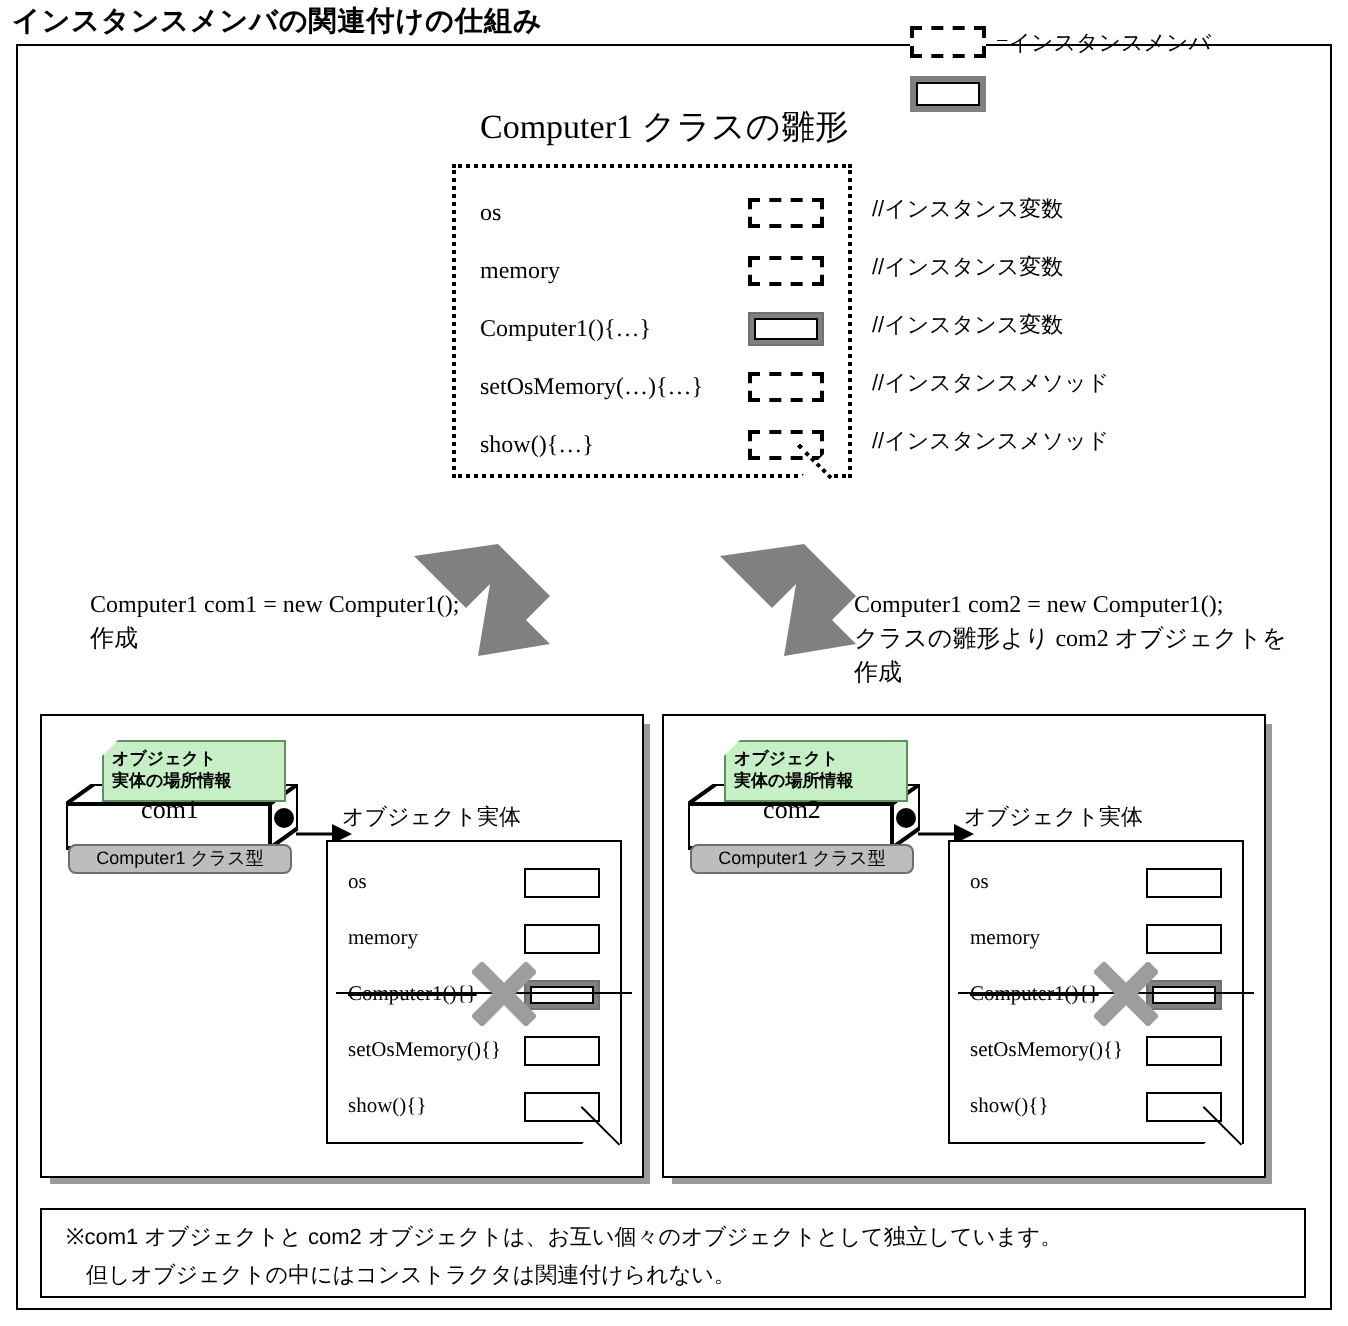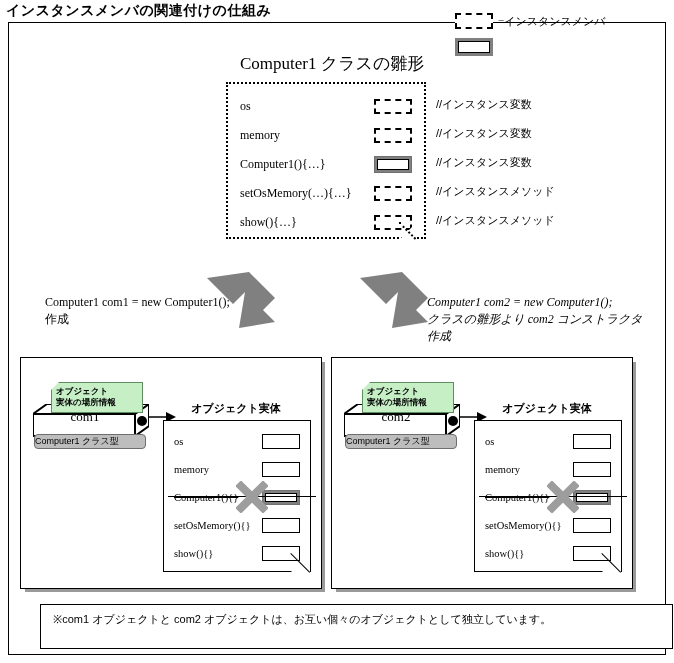--- a/index.html
+++ b/index.html
@@ -199,21 +199,21 @@
     background: #fff;
     box-shadow: 4px 4px 0 -1px #9a9a9a;
   }
   .panel-left  { left: 20px; }
   .panel-right { left: 331px; }
 
   
   .ref-wrap {
     position: absolute;
     left: 12px;
-    top: 24px;
+    top: 12px;
     width: 130px;
     height: 72px;
   }
   .ref-note {
     position: absolute;
     left: 18px;
     top: 0px;
     width: 92px;
     height: 31px;
     background: #c6efc6;
@@ -259,42 +259,41 @@
     left: 1px;
     top: 52px;
     width: 112px;
     height: 15px;
     background: #bdbdbd;
     border: 1px solid #6e6e6e;
     border-radius: 4px;
     box-sizing: border-box;
     font-family: "Liberation Sans", sans-serif;
     font-size: 9px;
-    text-align: left;
+    text-align: center;
     line-height: 13px;
     z-index: 4;
   }
   .ref-arrow {
     position: absolute;
     left: 127px;
     top: 54px;
     width: 30px;
     height: 10px;
   }
   .ref-arrow svg { display:block; }
 
   .obj-heading {
     position: absolute;
     left: 150px;
     top: 43px;
     width: 130px;
-    text-align: center;
     font-family: "Liberation Sans", sans-serif;
     font-size: 11px;
-    font-weight: bold;
+    font-weight: normal;
   }
 
   
   .obj-body {
     position: absolute;
     left: 142px;
     top: 62px;
     width: 148px;
     height: 152px;
     border: 1px solid #000;
@@ -372,21 +371,20 @@
   
   .footnote-box {
     position: absolute;
     left: 20px;
     top: 604px;
     width: 633px;
     height: 45px;
     border: 1px solid #000;
     box-sizing: border-box;
     background: #fff;
-    margin-left: 20px;
   }
   .footnote-text {
     font-family: "Liberation Sans", sans-serif;
     font-size: 11px;
     line-height: 19px;
     padding: 5px 0 0 12px;
     white-space: nowrap;
   }
   .footnote-text .l2 { padding-left: 10px; display:block; }
 </style>
@@ -451,23 +449,23 @@
 <div class="big-arrow" style="left:358px; top:272px;">
   <svg width="70" height="70" viewBox="0 0 70 70">
     <polygon points="44,0 70,26 58,38 70,50 34,56 40,20 28,32 2,6" fill="#808080"></polygon>
   </svg>
 </div>
 
 <div class="inst-caption" style="left:18px; top:294px;margin-left:27px;">
   <div>Computer1 com1 = new Computer1();</div>
   <div>作成</div>
 </div>
-<div class="inst-caption" style="left:427px; top:294px;font-style:italic;">
+<div class="inst-caption" style="left:427px; top:294px;">
   <div>Computer1 com2 = new Computer1();</div>
-  <div>クラスの雛形より com2 コンストラクタ</div>
+  <div>クラスの雛形より com2 オブジェクトを</div>
   <div>作成</div>
 </div>
 
 <div class="obj-panel panel-left">
 
   <div class="ref-wrap">
     <div class="ref-note">
       <span>オブジェクト</span><br>
       <span>実体の場所情報</span>
     </div>
@@ -586,14 +584,15 @@
       <span class="obj-name">show(){}</span>
       <span class="obj-slot"></span>
     </div>
   </div>
   <div class="obj-fold"></div>
 </div>
 
 <div class="footnote-box">
   <div class="footnote-text">
     <span>※com1 オブジェクトと com2 オブジェクトは、お互い個々のオブジェクトとして独立しています。</span>
+    <span class="l2">但しオブジェクトの中にはコンストラクタは関連付けられない。</span>
   </div>
 </div>
 
 </body></html>

